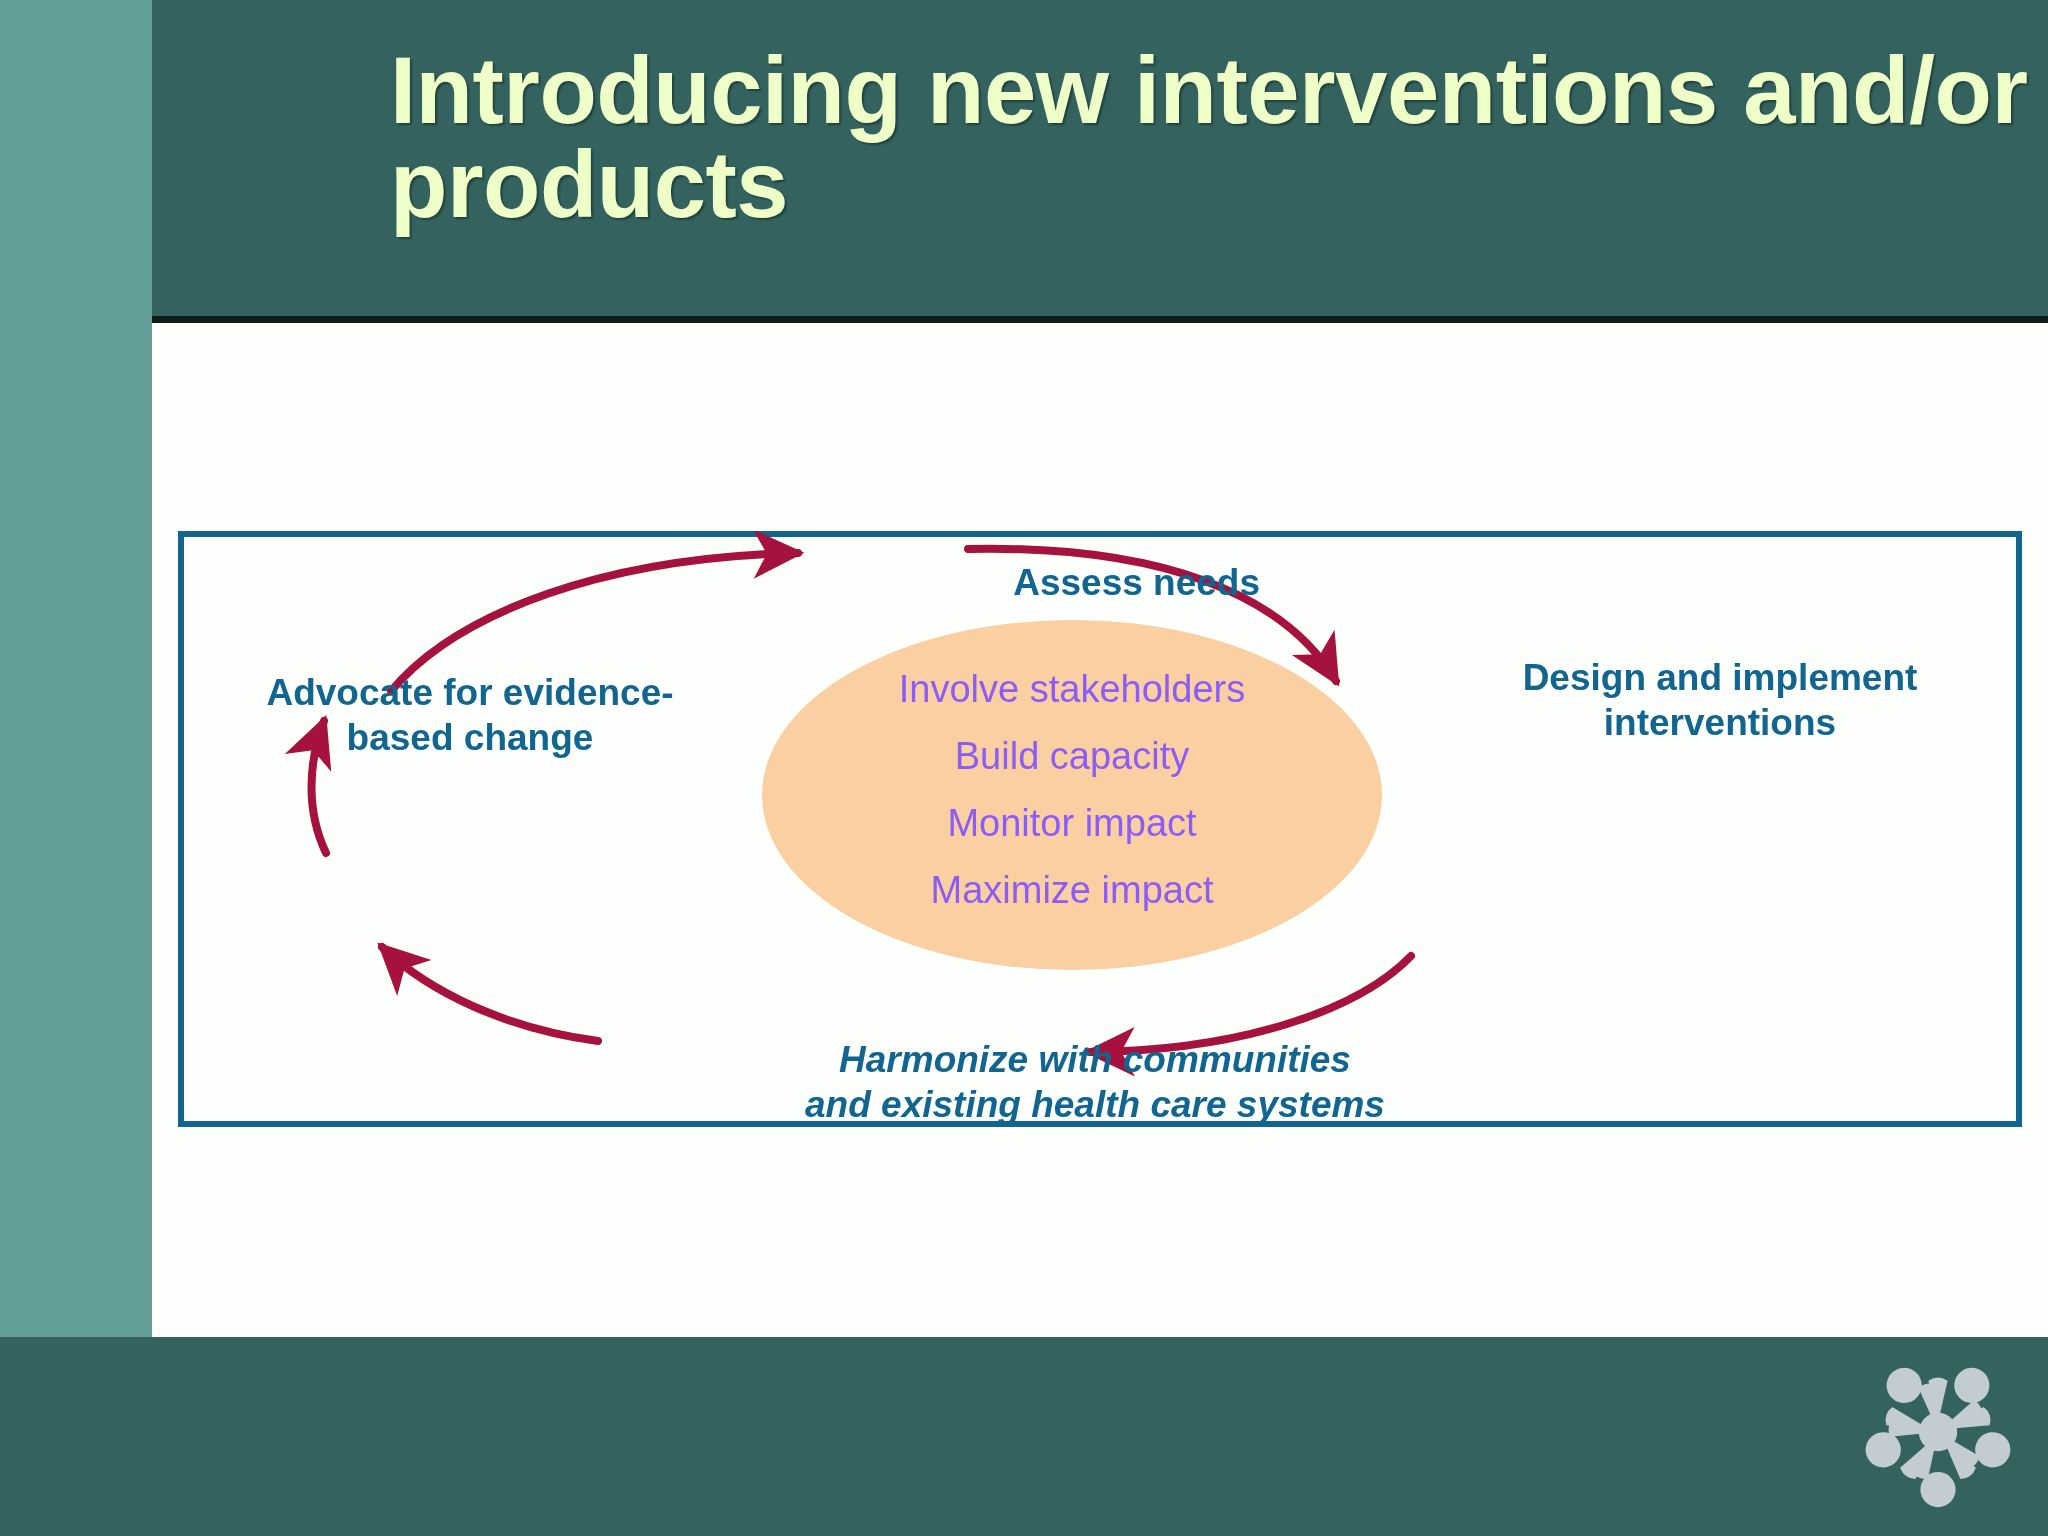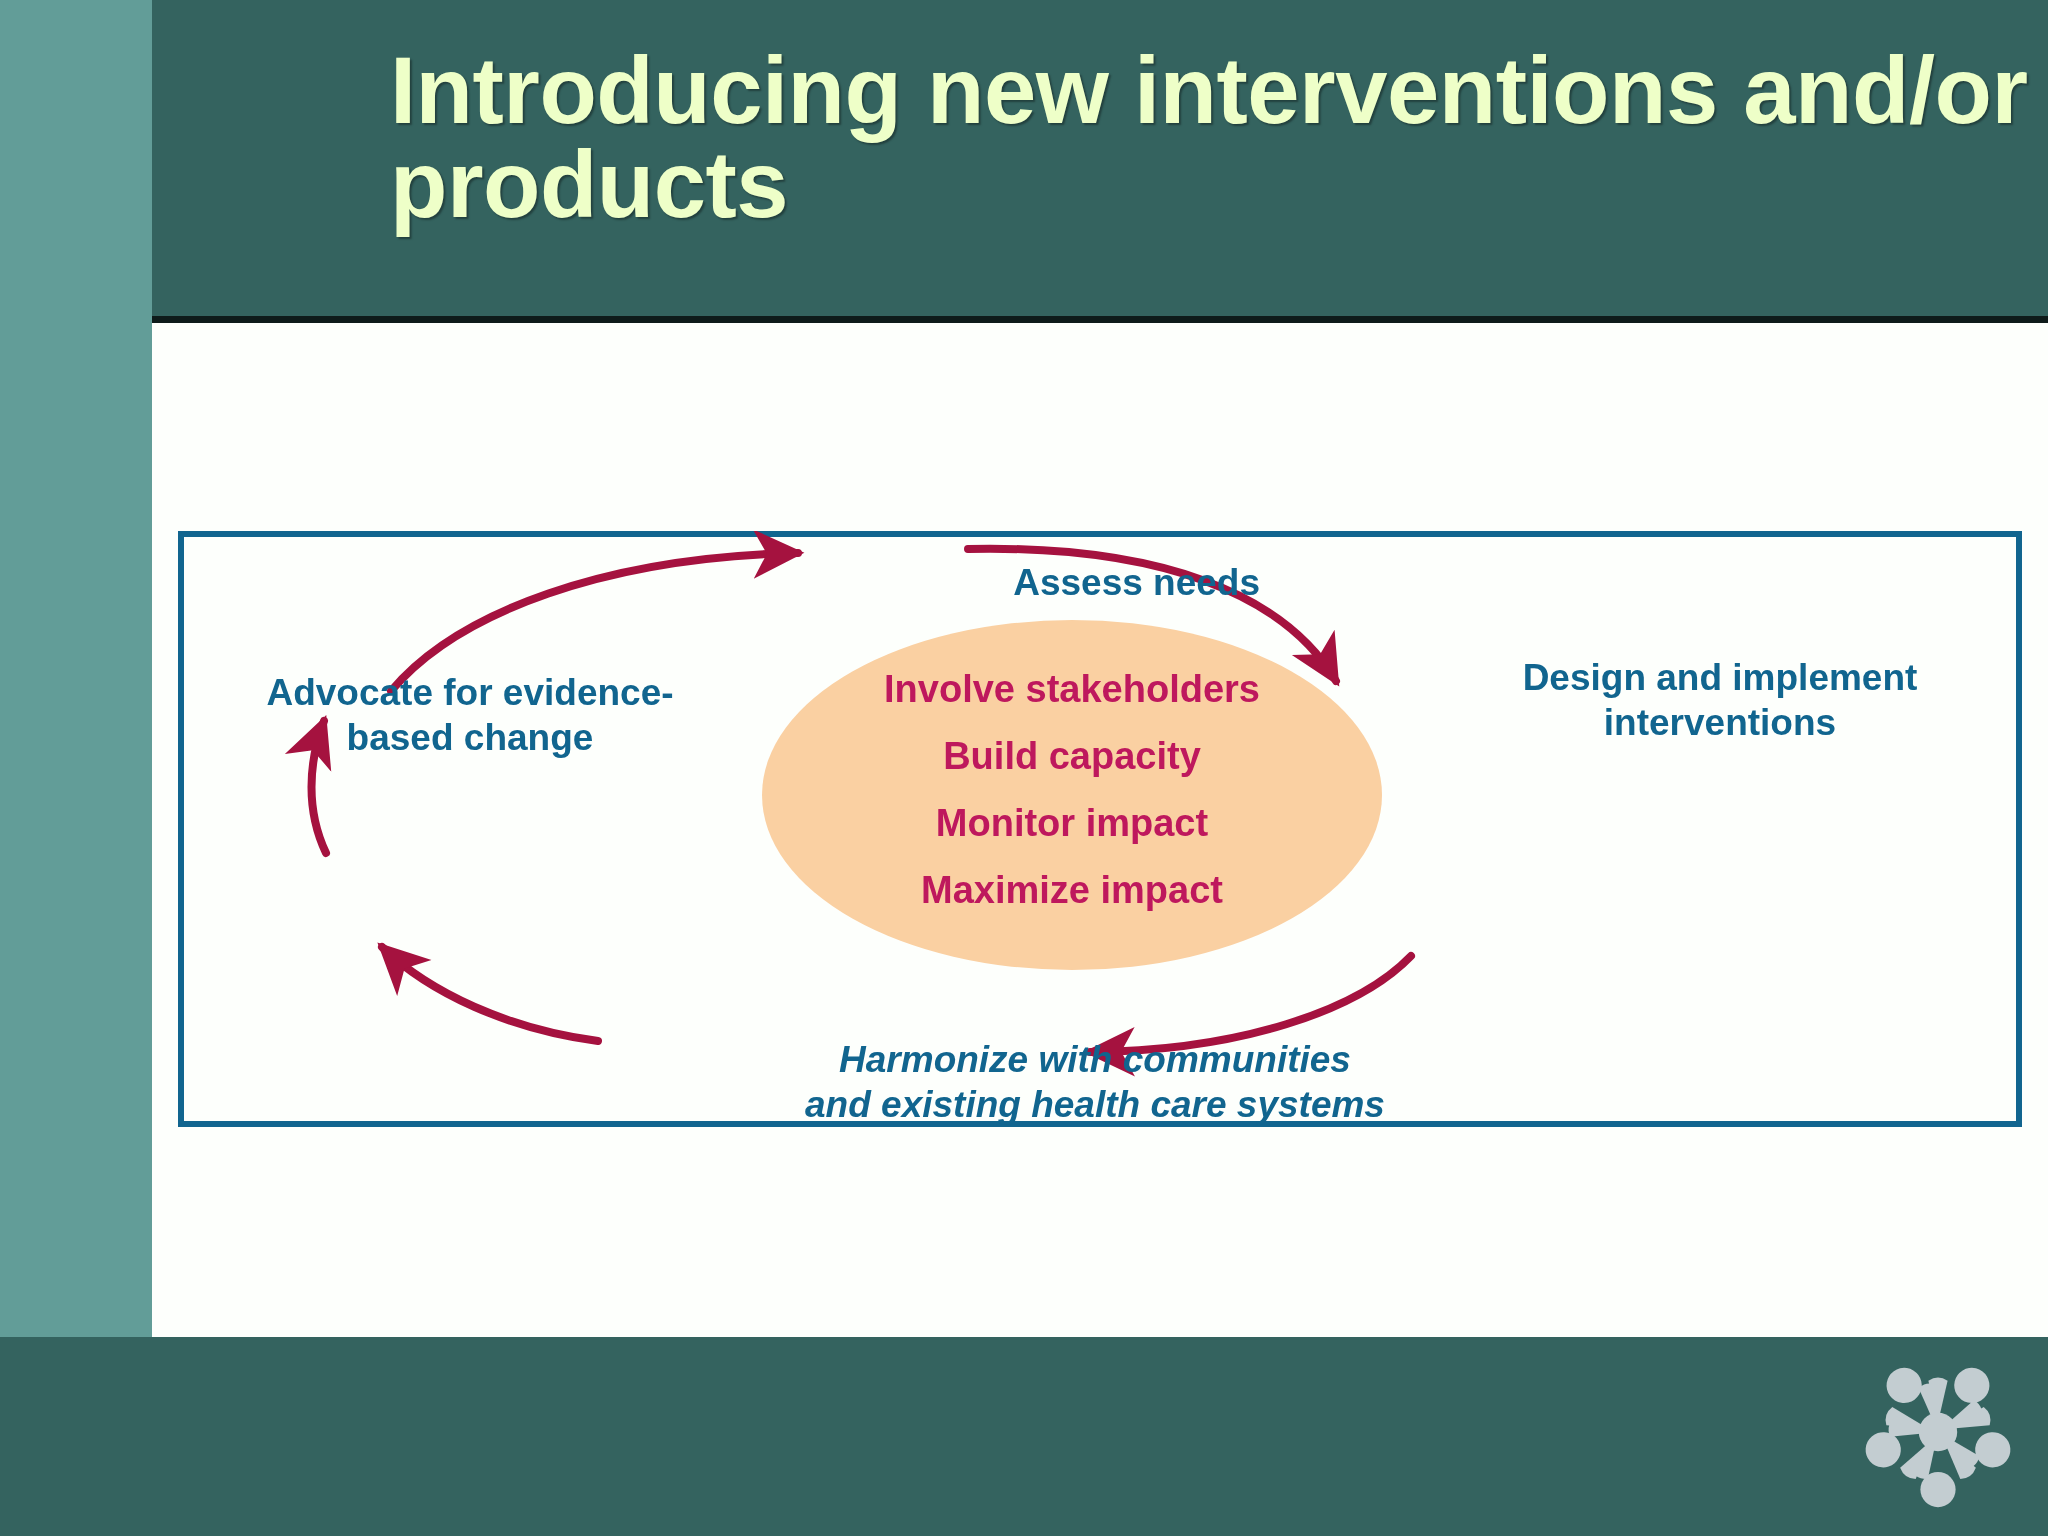--- a/index.html
+++ b/index.html
@@ -140,23 +140,23 @@
     height: 350px;
     background: #fad0a2;
     border-radius: 50%;
   }
   .core-list {
     position: absolute;
     left: 762px;
     top: 670px;
     width: 620px;
     text-align: center;
-    color: #be185d;
-    font-family: "Liberation Sans", sans-serif;
-    font-weight: bold;
+    color: #8b5cf6;
+    font-family: "Liberation Sans", sans-serif;
+    font-weight: normal;
     font-size: 38px;
     line-height: 1.0;
   }
   .core-list > div { margin-bottom: 29px; }
 </style>
 </head>
 <body>
 
 <div class="slide">
 

